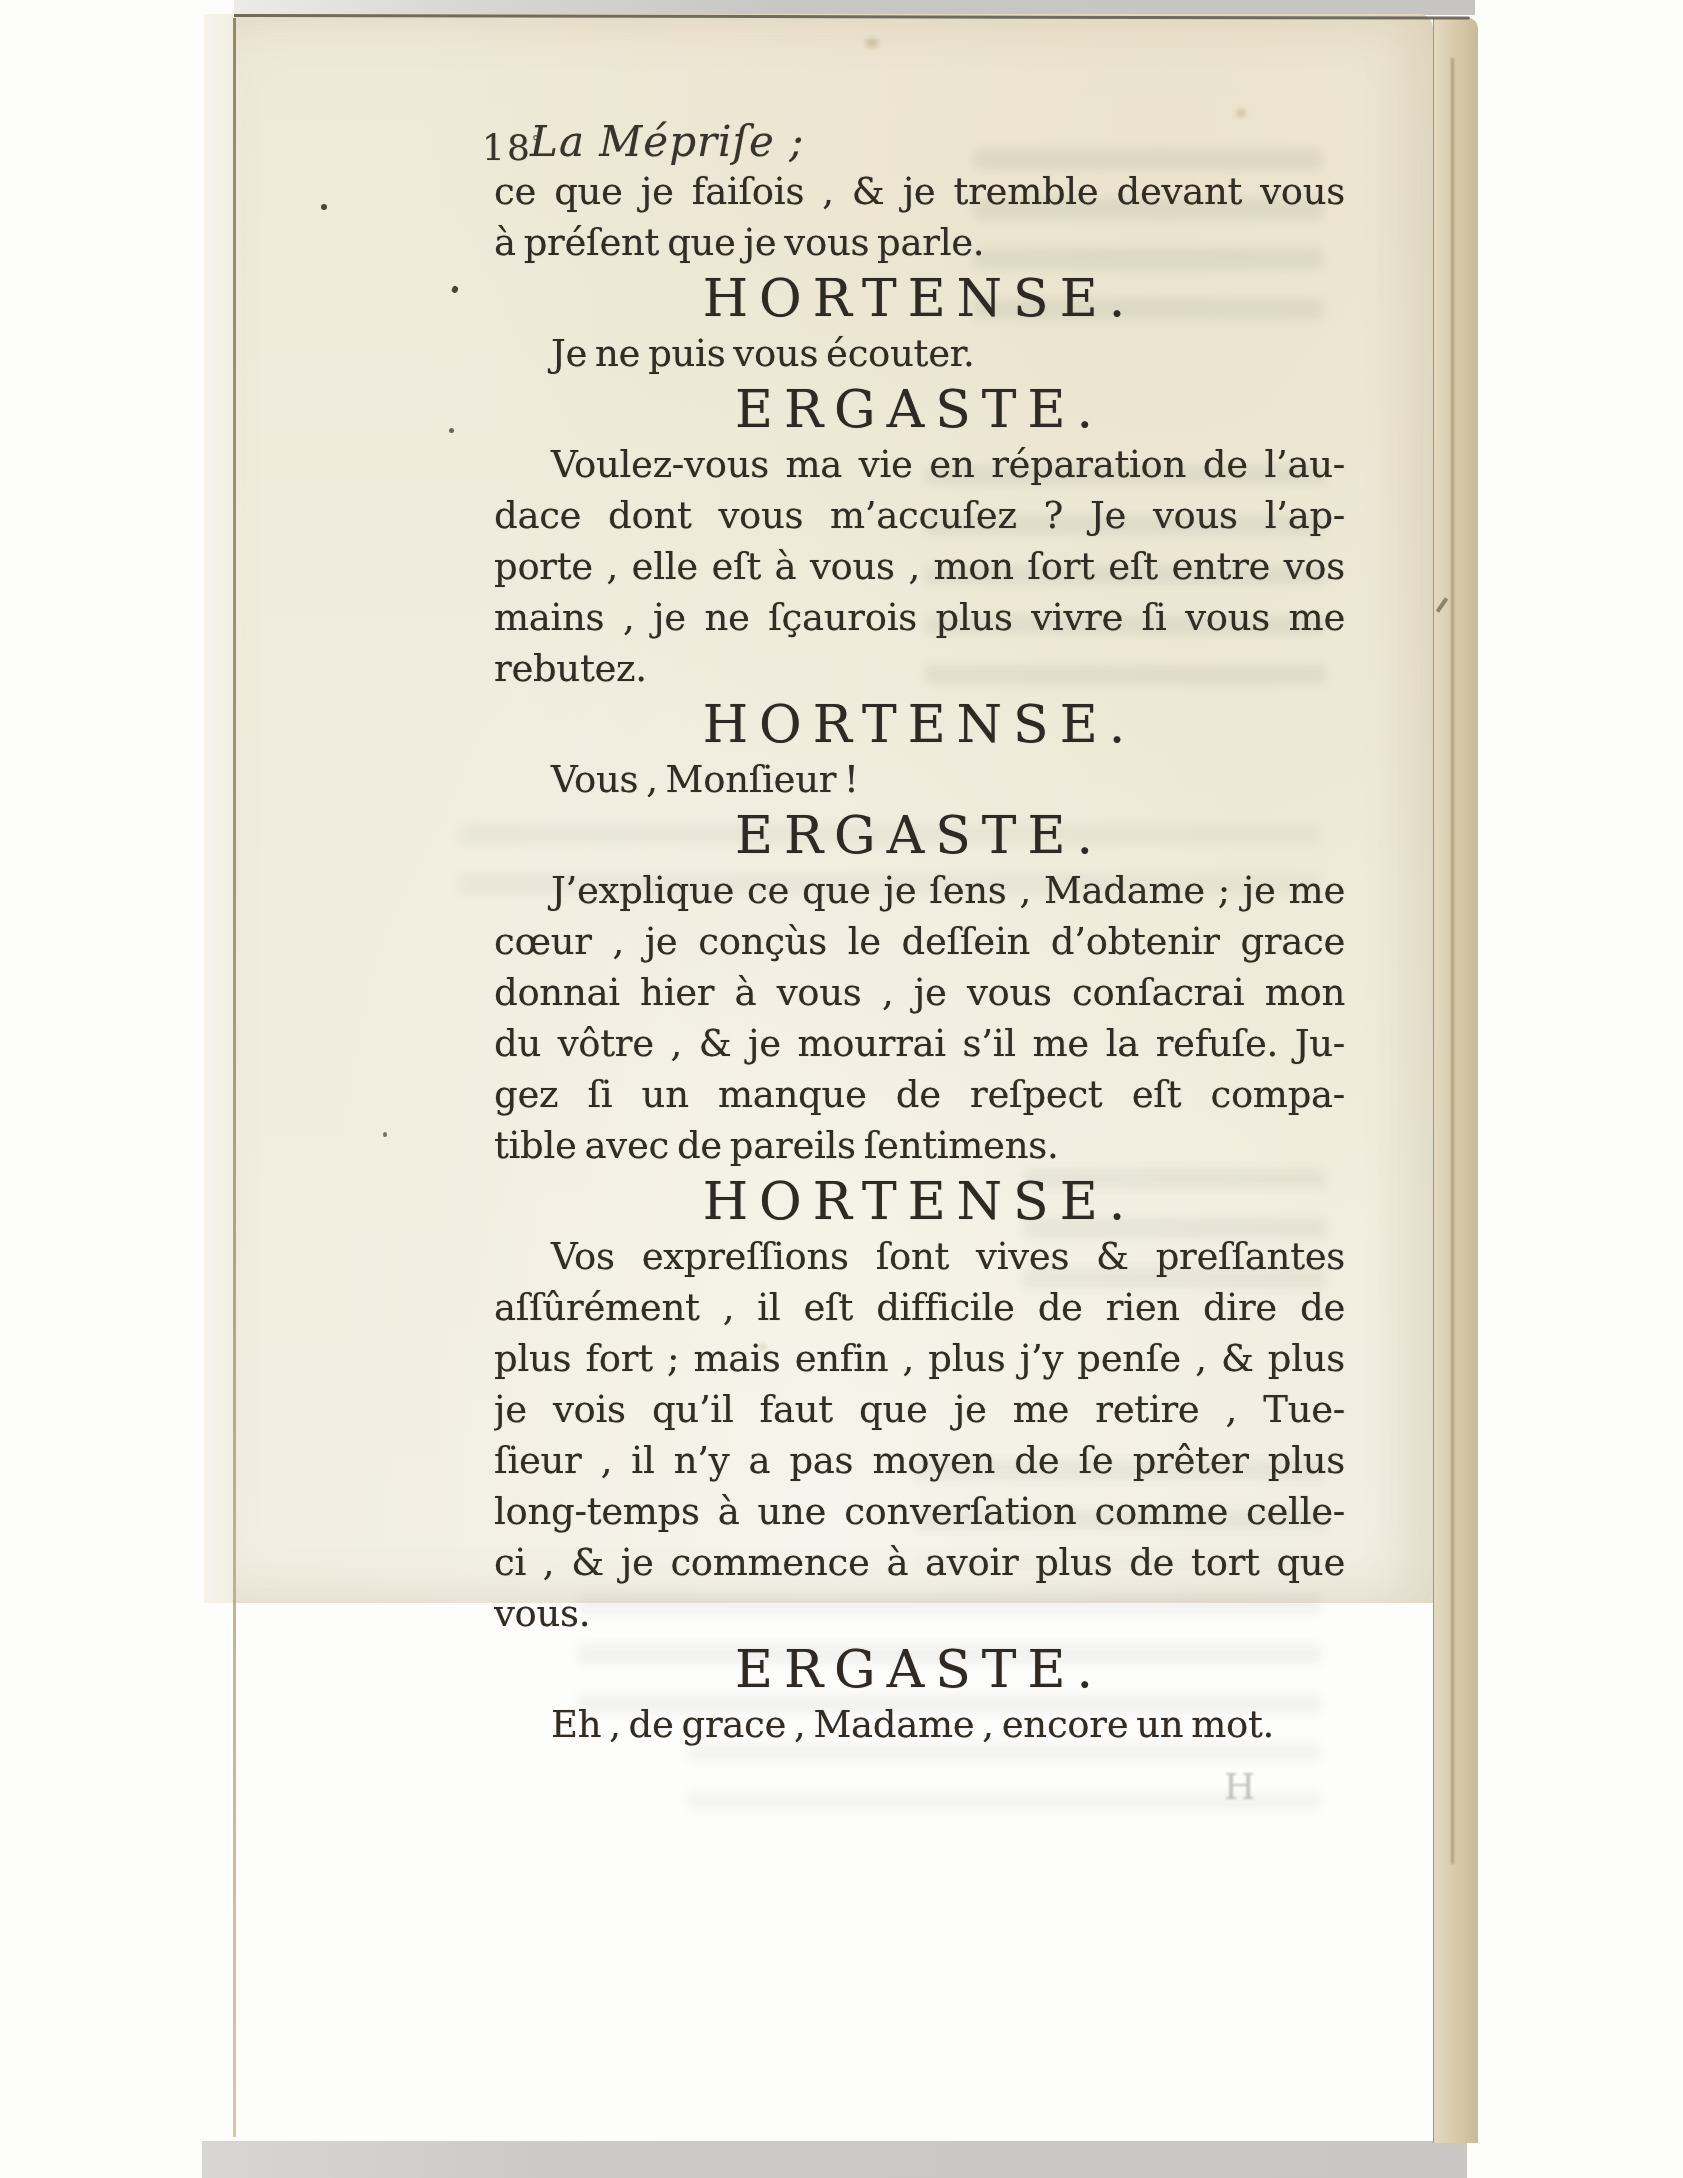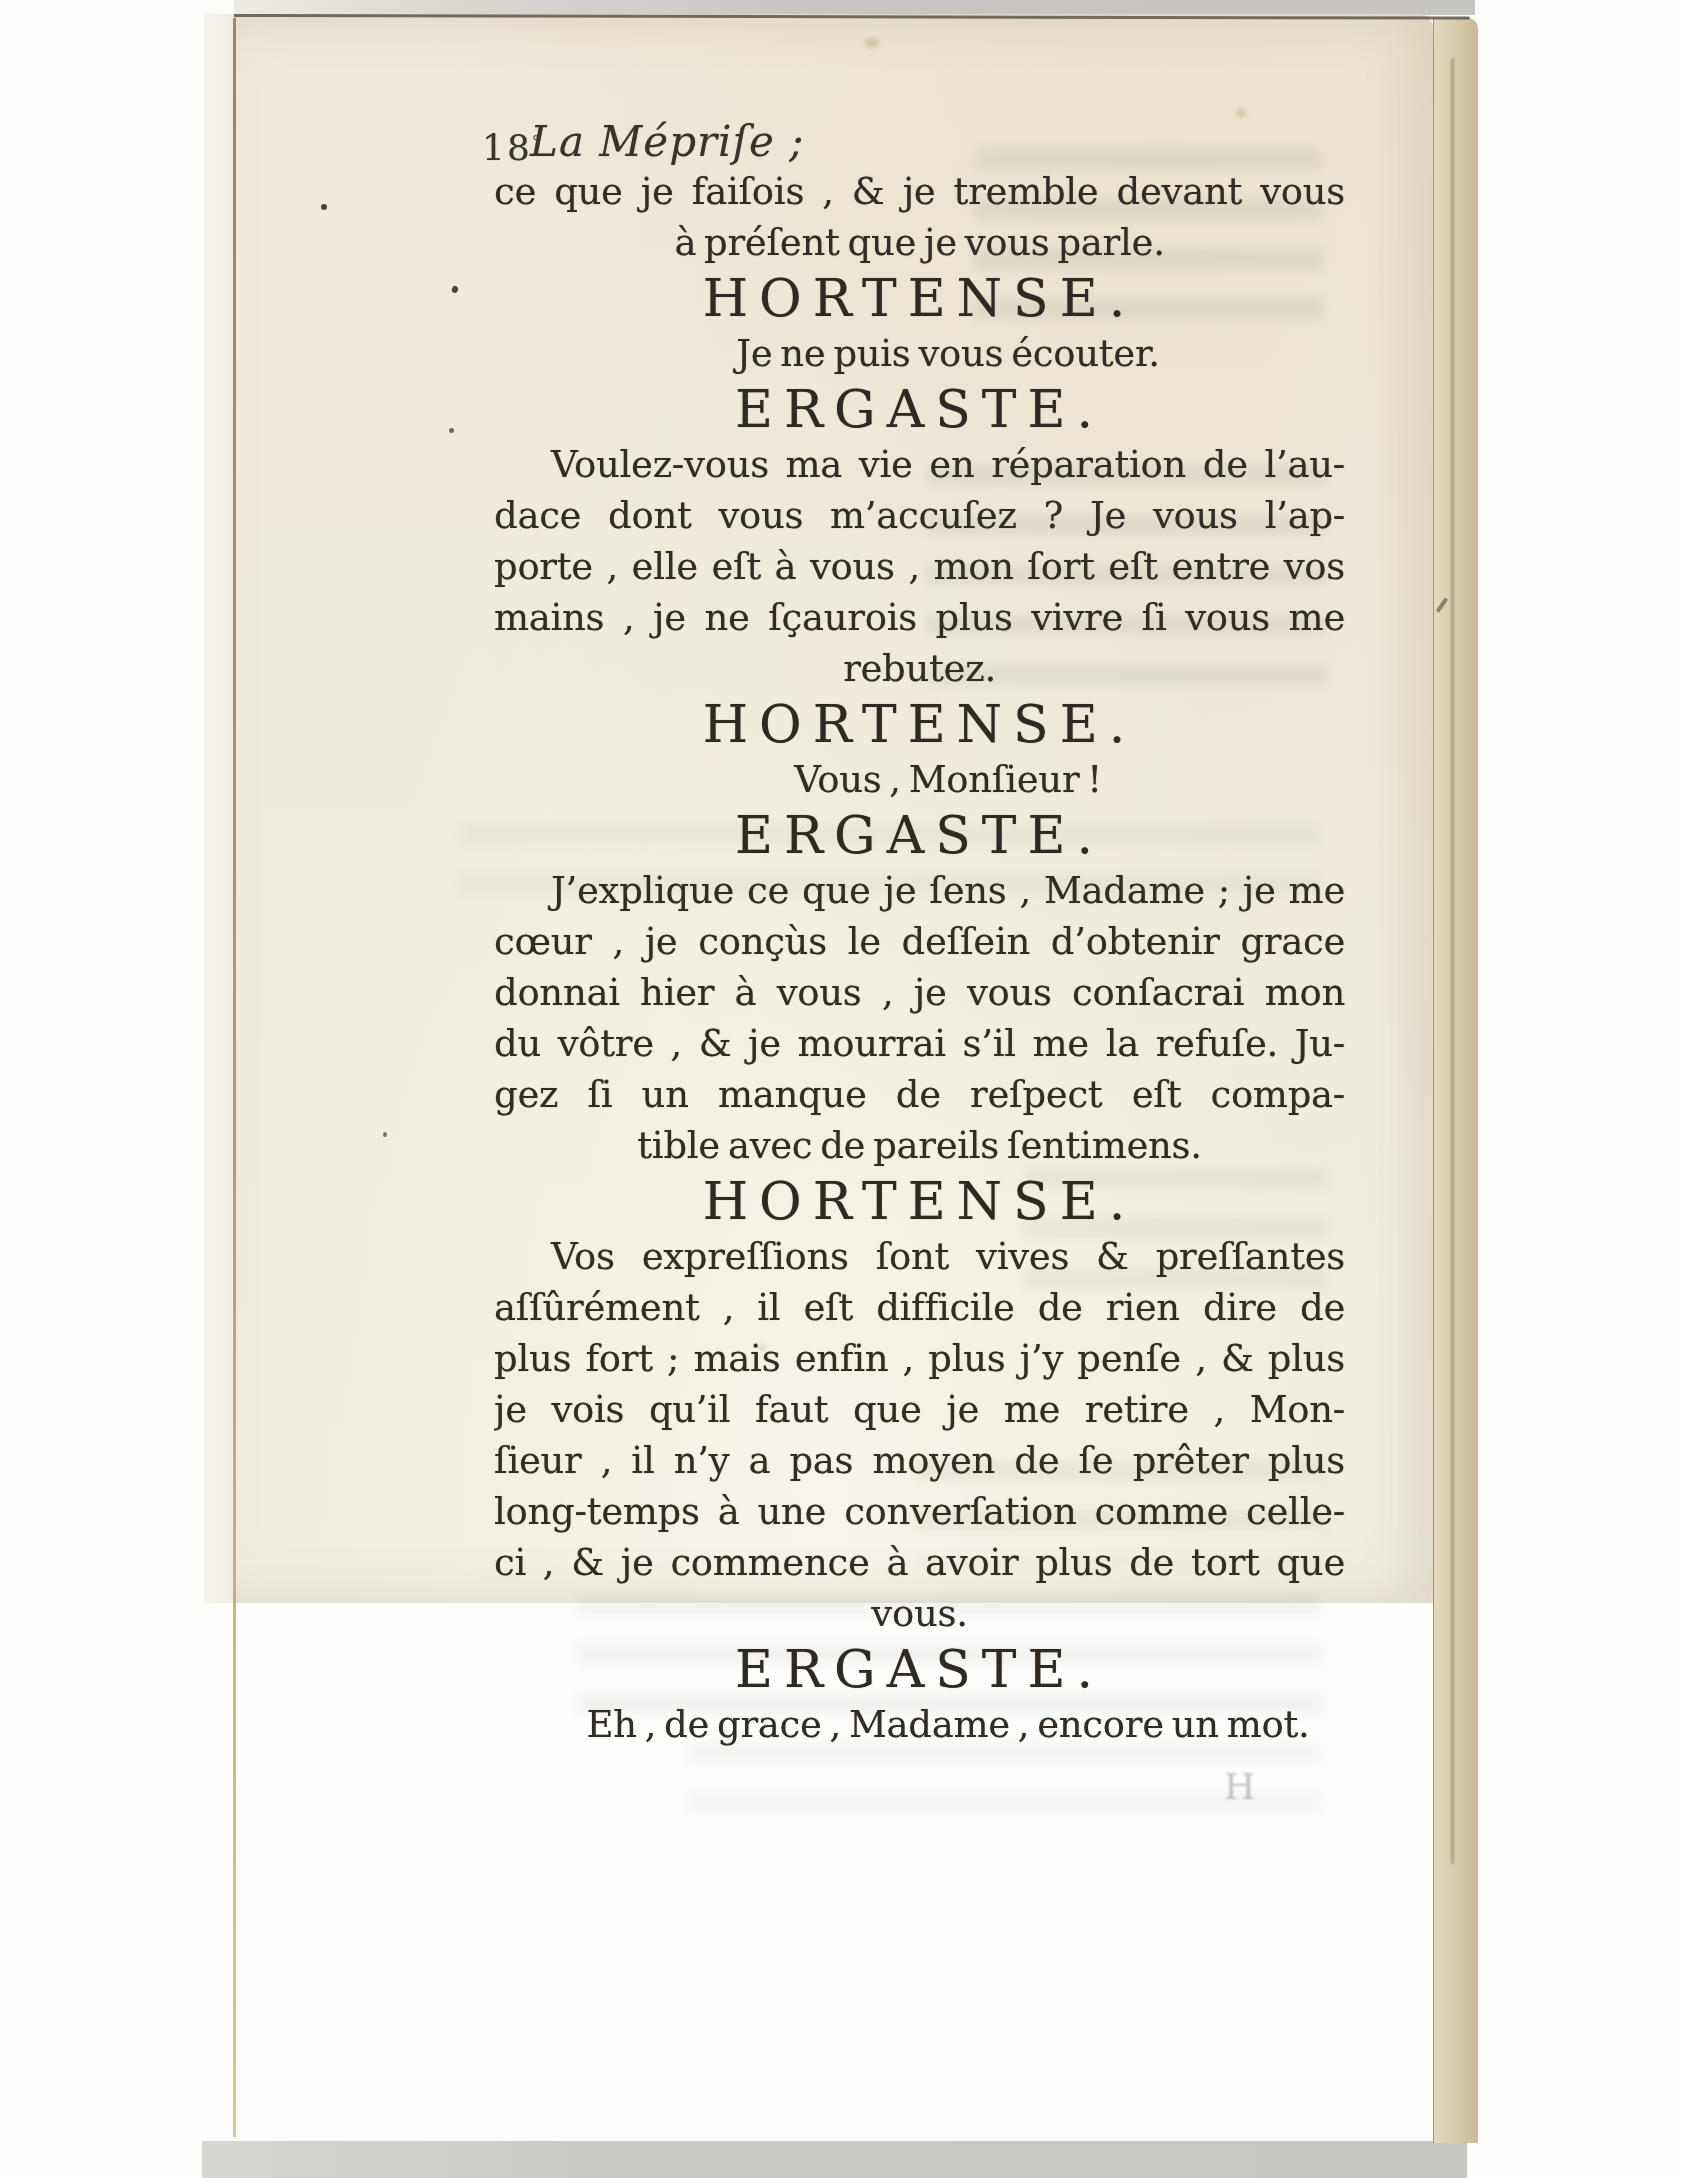--- a/index.html
+++ b/index.html
@@ -78,21 +78,21 @@
   }
   
   .text-block{
     position:absolute;left:290px;top:152px;width:851px;
     font-size:37px;line-height:51px;color:#322d24;
     word-spacing:-3.5px;letter-spacing:-0.3px;
     text-shadow:0 0 1px rgba(50,44,32,0.45);
   }
   .tl{max-height:52px;overflow:hidden;}
   .tl.j{text-align:justify;text-align-last:justify;}
-  .tl.l{text-align:center;}
+  .tl.l{text-align:left;}
   .tl.ind{text-indent:57px;}
   .tl.c{
     text-align-last:center;
     font-size:52px;letter-spacing:11px;word-spacing:2px;
     margin:5px 0 4px;color:#2e2922;max-height:55px;
   }
   
   .ghost{
     position:absolute;
     background:repeating-linear-gradient(180deg,
@@ -161,21 +161,21 @@
       <div class="tl j ind">J’explique ce que je ſens , Madame ; je me</div>
       <div class="tl j">cœur , je conçùs le deſſein d’obtenir grace</div>
       <div class="tl j">donnai hier à vous , je vous conſacrai mon</div>
       <div class="tl j">du vôtre , &amp; je mourrai s’il me la refuſe. Ju-</div>
       <div class="tl j">gez ſi un manque de reſpect eſt compa-</div>
       <div class="tl l">tible avec de pareils ſentimens.</div>
       <div class="tl c">HORTENSE.</div>
       <div class="tl j ind">Vos expreſſions ſont vives &amp; preſſantes</div>
       <div class="tl j">aſſûrément , il eſt difficile de rien dire de</div>
       <div class="tl j">plus fort ; mais enfin , plus j’y penſe , &amp; plus</div>
-      <div class="tl j">je vois qu’il faut que je me retire , Mon-</div>
+      <div class="tl j">je vois qu’il faut que je me retire , Tue-</div>
       <div class="tl j">ſieur , il n’y a pas moyen de ſe prêter plus</div>
       <div class="tl j">long-temps à une converſation comme celle-</div>
       <div class="tl j">ci , &amp; je commence à avoir plus de tort que</div>
       <div class="tl l">vous.</div>
       <div class="tl c">ERGASTE.</div>
       <div class="tl l ind">Eh , de grace , Madame , encore un mot.</div>
     </div>
 
   <div class="ghost-catchword">H</div>
 

